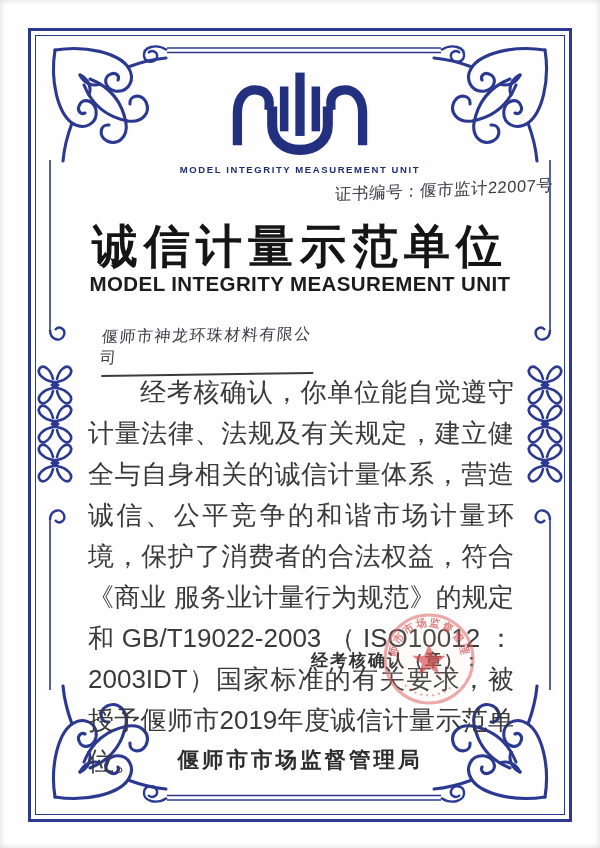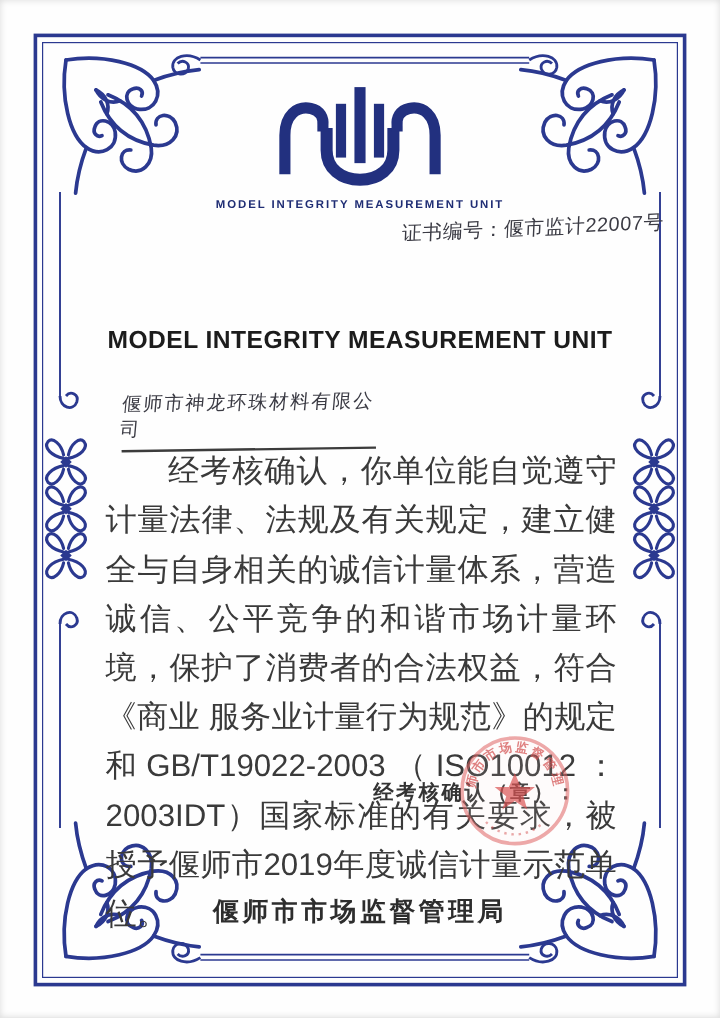--- a/index.html
+++ b/index.html
@@ -134,20 +134,21 @@
         <rect x="104" y="8" width="12" height="82"></rect>
         <rect x="84" y="26" width="11" height="58"></rect>
         <rect x="125" y="26" width="11" height="58"></rect>
       </g>
     </svg>
     <div class="logo-caption">MODEL INTEGRITY MEASUREMENT UNIT</div>
   </div>
 
   <div class="cert-no handwrite">证书编号：偃市监计22007号</div>
 
+  <div class="title-cn">诚信计量示范单位</div>
   <div class="title-en">MODEL INTEGRITY MEASUREMENT UNIT</div>
 
   <div class="awardee handwrite">
     <span class="inner">偃师市神龙环珠材料有限公司</span>
   </div>
 
   <div class="body-text">经考核确认，你单位能自觉遵守计量法律、法规及有关规定，建立健全与自身相关的诚信计量体系，营造诚信、公平竞争的和谐市场计量环境，保护了消费者的合法权益，符合《商业 服务业计量行为规范》的规定和GB/T19022-2003（ISO10012：2003IDT）国家标准的有关要求，被授予偃师市2019年度诚信计量示范单位。</div>
 
   <div class="issuer-row">经考核确认（章）：</div>
 

